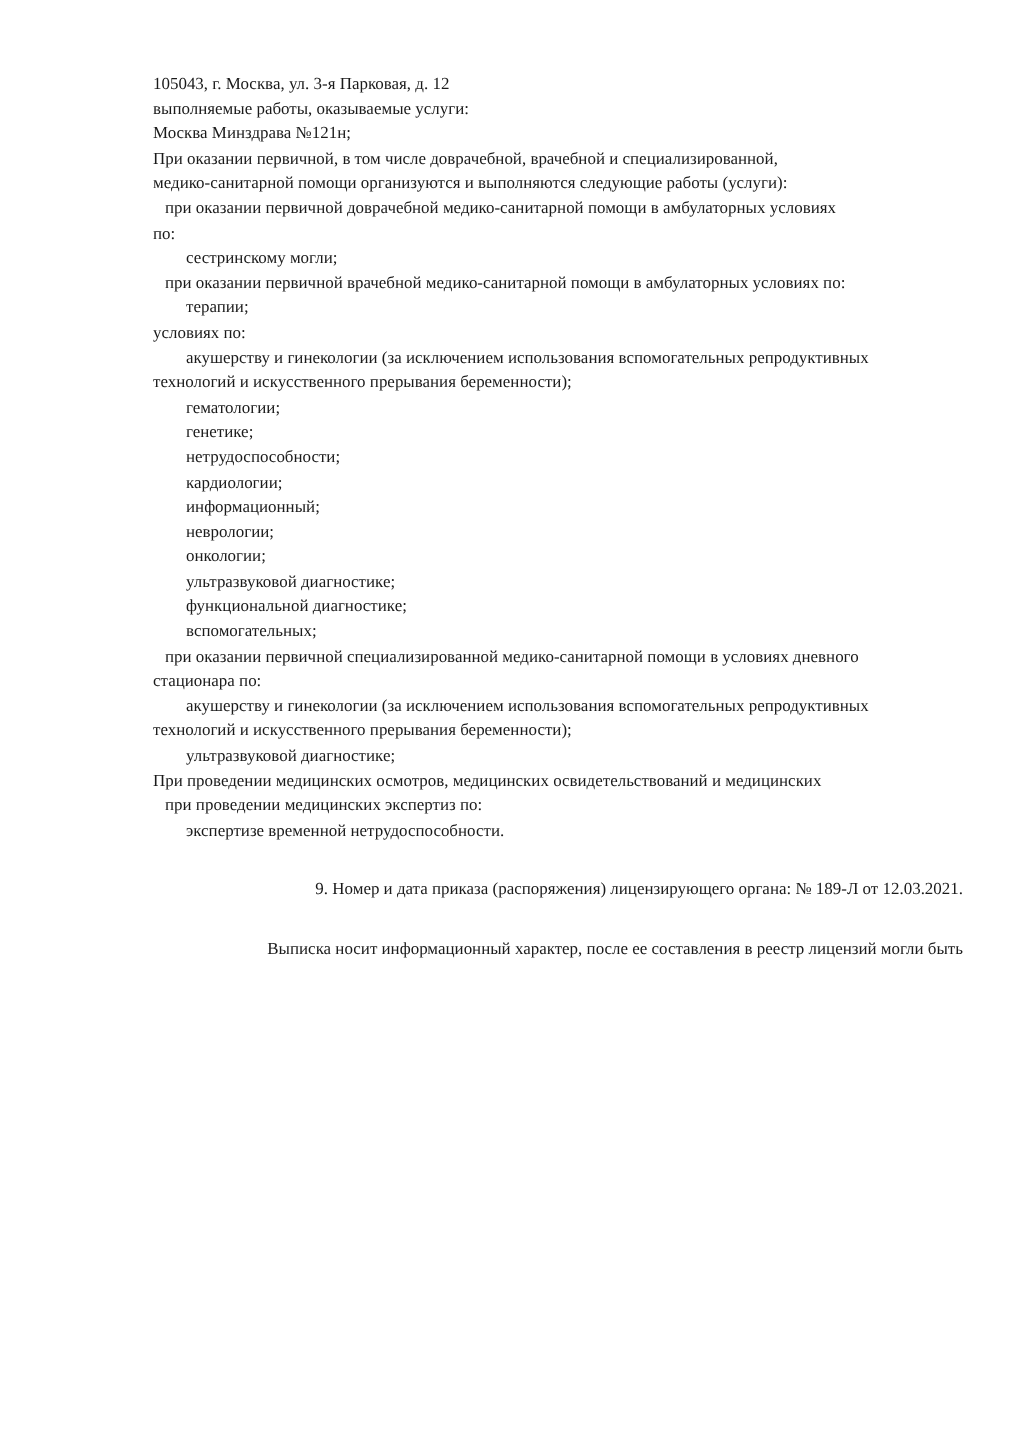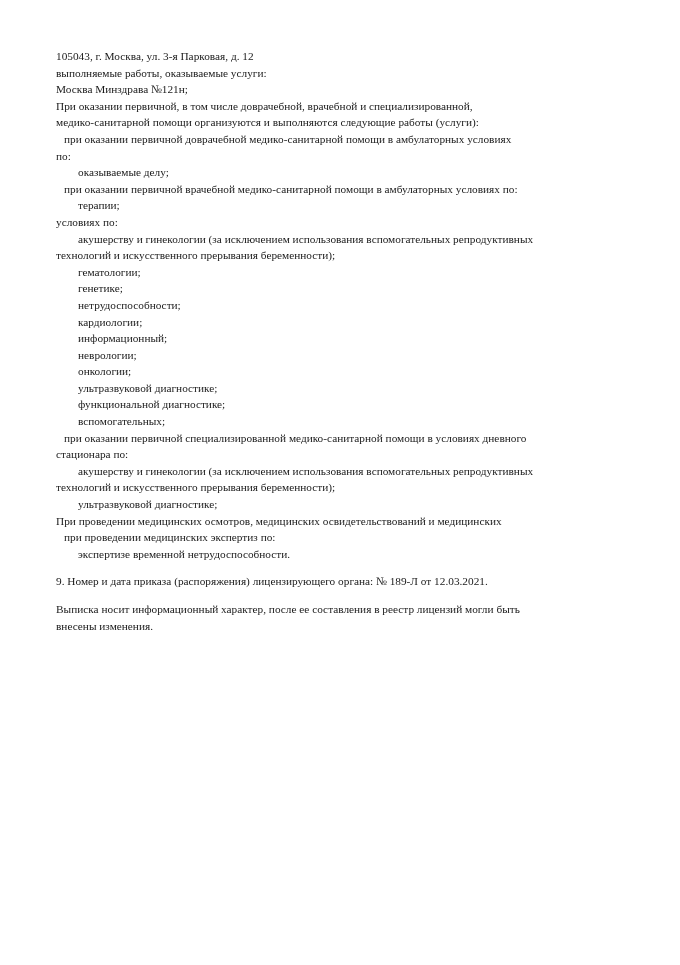--- a/index.html
+++ b/index.html
@@ -12,51 +12,51 @@
     height: 965px;
     font-family: "Liberation Serif", "DejaVu Serif", serif;
     color: #1a1a1a;
     -webkit-font-smoothing: antialiased;
   }
   .page {
     position: relative;
     width: 680px;
     height: 965px;
     box-sizing: border-box;
-    padding: 48px 38px 0 56px;
+    padding: 48px 38px 0 102px;
     background: #ffffff;
   }
   .doc-body {
     font-size: 11.3px;
     line-height: 16.6px;
     text-align: left;
   }
   .line {
     white-space: pre-wrap;
     margin: 0;
   }
   
   .ind-0 { padding-left: 0px; }
   .ind-1 { padding-left: 8px; }
   .ind-2 { padding-left: 22px; }
-  .gap-before-lg { margin-top: 11px; }
+  .gap-before-lg { margin-top: 23px; text-align: right; }
 </style>
 </head>
 <body>
 
 <div class="page">
   <div class="doc-body" id="doc-body">
       <p class="line ind-0">105043, г. Москва, ул. 3-я Парковая, д. 12</p>
       <p class="line ind-0">выполняемые работы, оказываемые услуги:</p>
       <p class="line ind-0">Москва Минздрава №121н;</p>
       <p class="line ind-0">При оказании первичной, в том числе доврачебной, врачебной и специализированной,</p>
       <p class="line ind-0">медико-санитарной помощи организуются и выполняются следующие работы (услуги):</p>
       <p class="line ind-1">при оказании первичной доврачебной медико-санитарной помощи в амбулаторных условиях</p>
       <p class="line ind-0">по:</p>
-      <p class="line ind-2">оказываемые делу;</p>
+      <p class="line ind-2">сестринскому могли;</p>
       <p class="line ind-1">при оказании первичной врачебной медико-санитарной помощи в амбулаторных условиях по:</p>
       <p class="line ind-2">терапии;</p>
       <p class="line ind-0">условиях по:</p>
       <p class="line ind-2">акушерству и гинекологии (за исключением использования вспомогательных репродуктивных</p>
       <p class="line ind-0">технологий и искусственного прерывания беременности);</p>
       <p class="line ind-2">гематологии;</p>
       <p class="line ind-2">генетике;</p>
       <p class="line ind-2">нетрудоспособности;</p>
       <p class="line ind-2">кардиологии;</p>
       <p class="line ind-2">информационный;</p>
@@ -68,15 +68,14 @@
       <p class="line ind-1">при оказании первичной специализированной медико-санитарной помощи в условиях дневного</p>
       <p class="line ind-0">стационара по:</p>
       <p class="line ind-2">акушерству и гинекологии (за исключением использования вспомогательных репродуктивных</p>
       <p class="line ind-0">технологий и искусственного прерывания беременности);</p>
       <p class="line ind-2">ультразвуковой диагностике;</p>
       <p class="line ind-0">При проведении медицинских осмотров, медицинских освидетельствований и медицинских</p>
       <p class="line ind-1">при проведении медицинских экспертиз по:</p>
       <p class="line ind-2">экспертизе временной нетрудоспособности.</p>
       <p class="line ind-0 gap-before-lg">9. Номер и дата приказа (распоряжения) лицензирующего органа: № 189-Л от 12.03.2021.</p>
       <p class="line ind-0 gap-before-lg">Выписка носит информационный характер, после ее составления в реестр лицензий могли быть</p>
-      <p class="line ind-0">внесены изменения.</p>
     </div>
 </div>
 
 </body></html>

